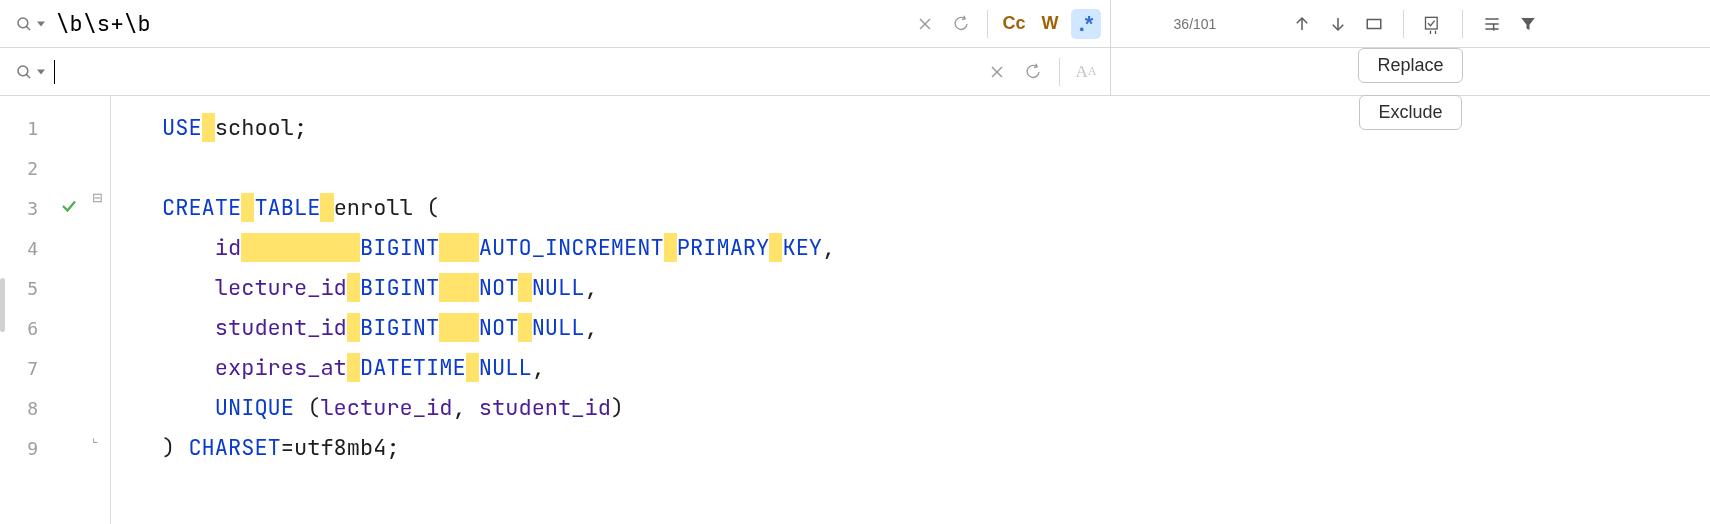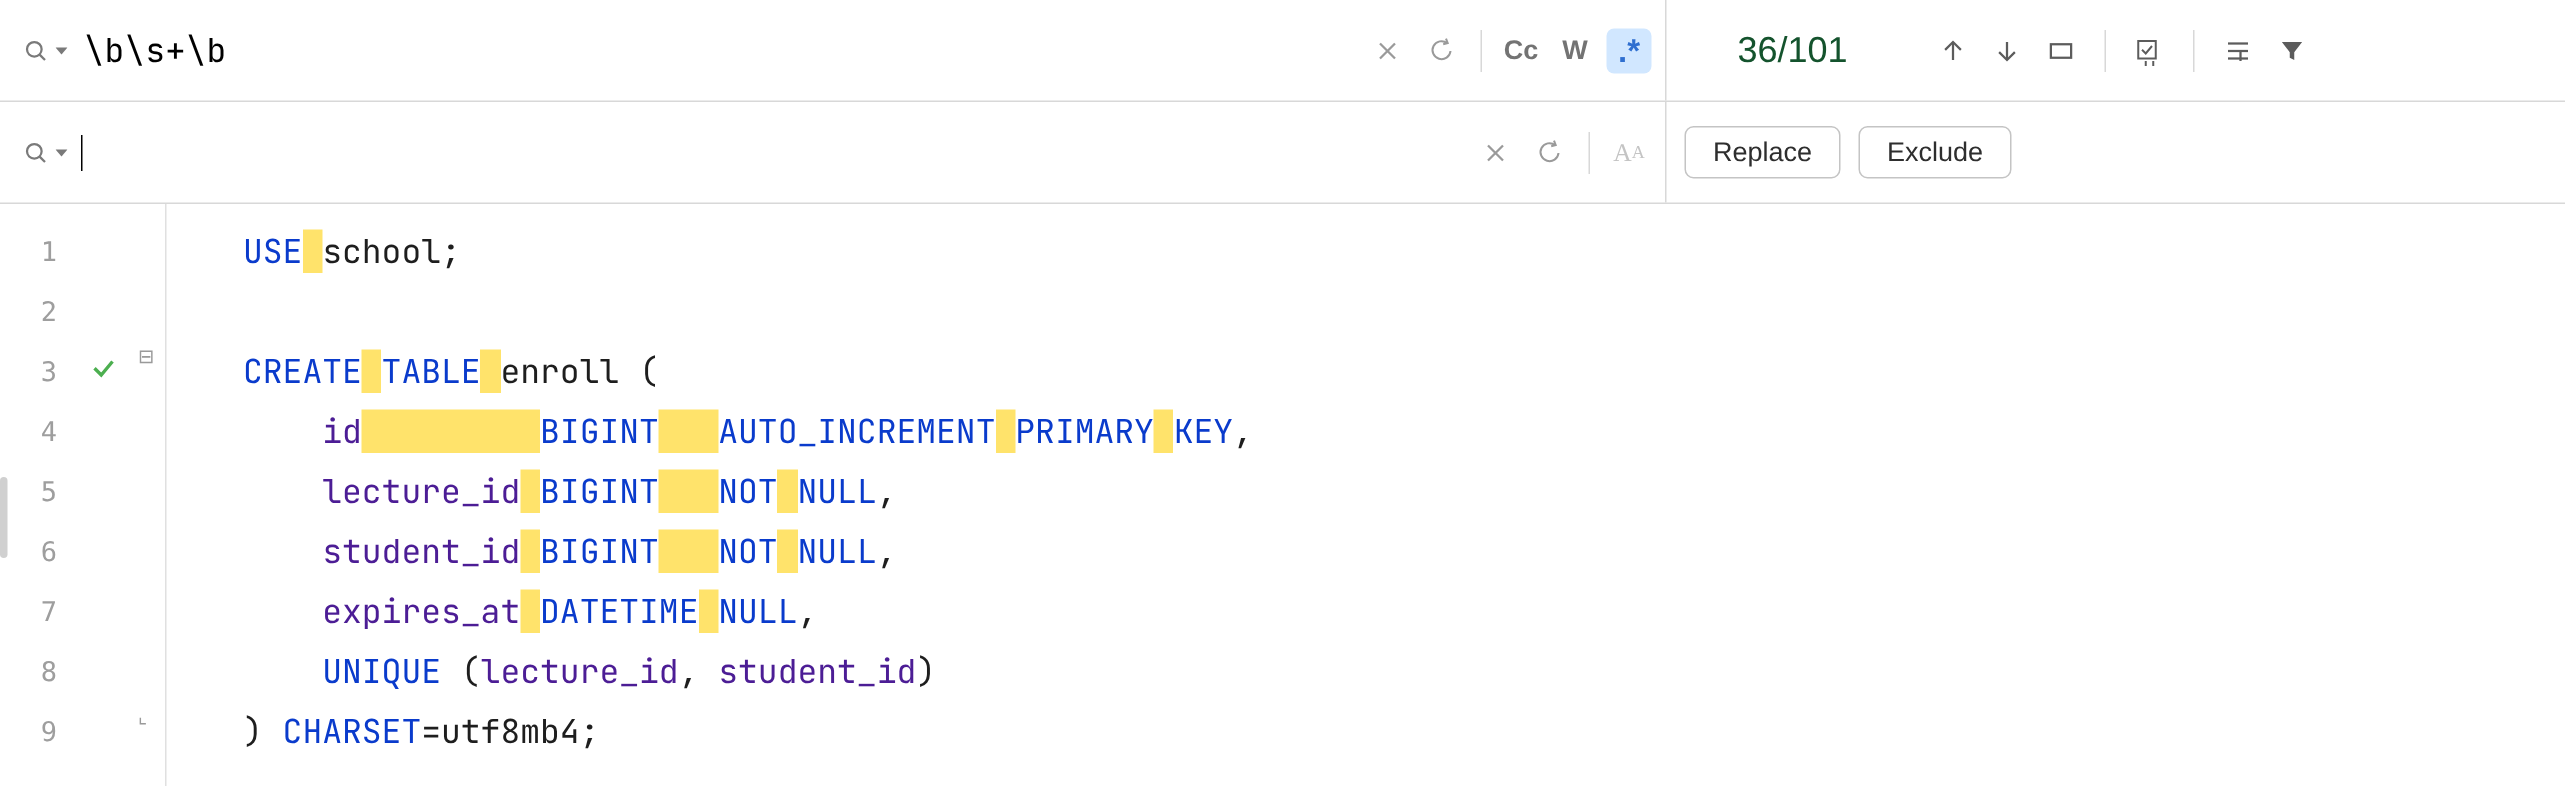--- a/index.html
+++ b/index.html
@@ -15,21 +15,21 @@
   }
   .root {
     display: flex;
     flex-direction: column;
     width: 100%;
     height: 100%;
   }
   .search-bar, .replace-bar {
     display: flex;
     align-items: center;
-    height: 68px;
+    height: 48px;
     box-sizing: border-box;
     border-bottom: 1px solid #d8d8d8;
     background: #ffffff;
   }
   .search-left {
     flex: 1;
     display: flex;
     align-items: center;
     height: 100%;
     padding-left: 14px;
@@ -65,21 +65,21 @@
     justify-content: center;
     color: #9a9a9a;
     margin: 0 3px;
     cursor: pointer;
     font-size: 19px;
   }
   .tool-icon.text {
     font-family: Arial, sans-serif;
     font-weight: 700;
     font-size: 18px;
-    color: #737373;
+    color: #a16207;
   }
   .tool-icon.active {
     background: #d1e7ff;
     color: #2d6fcf;
   }
   .vsep {
     width: 1px;
     height: 28px;
     background: #d8d8d8;
     margin: 0 8px;
@@ -88,42 +88,43 @@
     width: 600px;
     border-left: 1px solid #d8d8d8;
     display: flex;
     align-items: center;
     height: 100%;
     padding: 0 10px 0 16px;
     box-sizing: border-box;
     gap: 6px;
   }
   .count-label {
-    font-size: 24px;
-    color: #14532d;
+    font-size: 14px;
+    color: #737373;
     flex-shrink: 0;
     min-width: 128px;
     text-align: center;
     padding: 0 4px;
   }
   .nav-icon {
     width: 30px; height: 30px;
     display: inline-flex; align-items: center; justify-content: center;
     color: #5c5c5c;
     cursor: pointer;
   }
   .replace-right-panel {
     width: 600px;
     border-left: 1px solid #d8d8d8;
     display: flex;
     align-items: center;
     height: 100%;
     padding: 0 12px;
     box-sizing: border-box;
     gap: 12px;
+    flex-direction: column;
   }
   .btn {
     border: 1px solid #c4c4c4;
     background: #ffffff;
     border-radius: 6px;
     padding: 6px 18px;
     font-size: 18px;
     color: #2e2e2e;
     cursor: pointer;
   }

